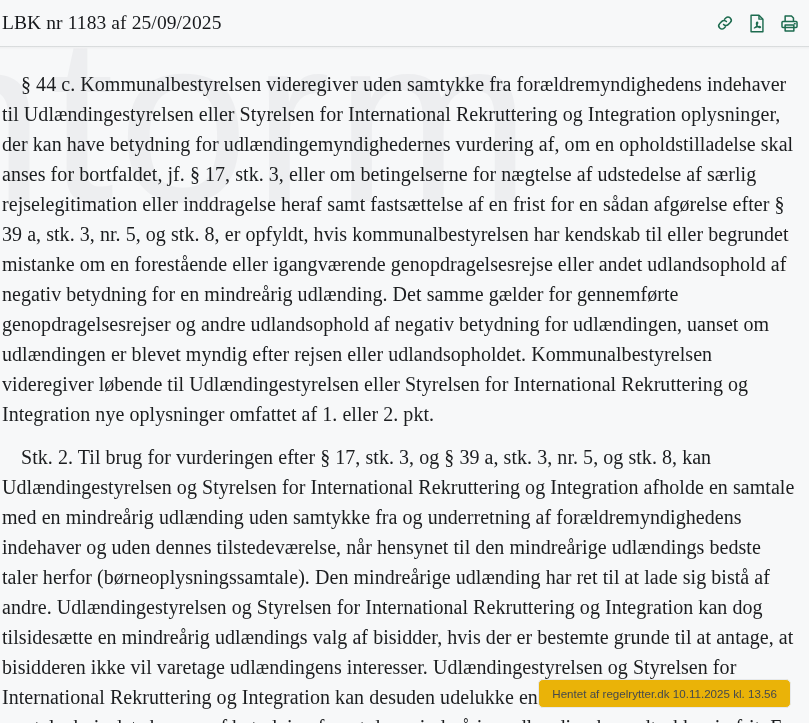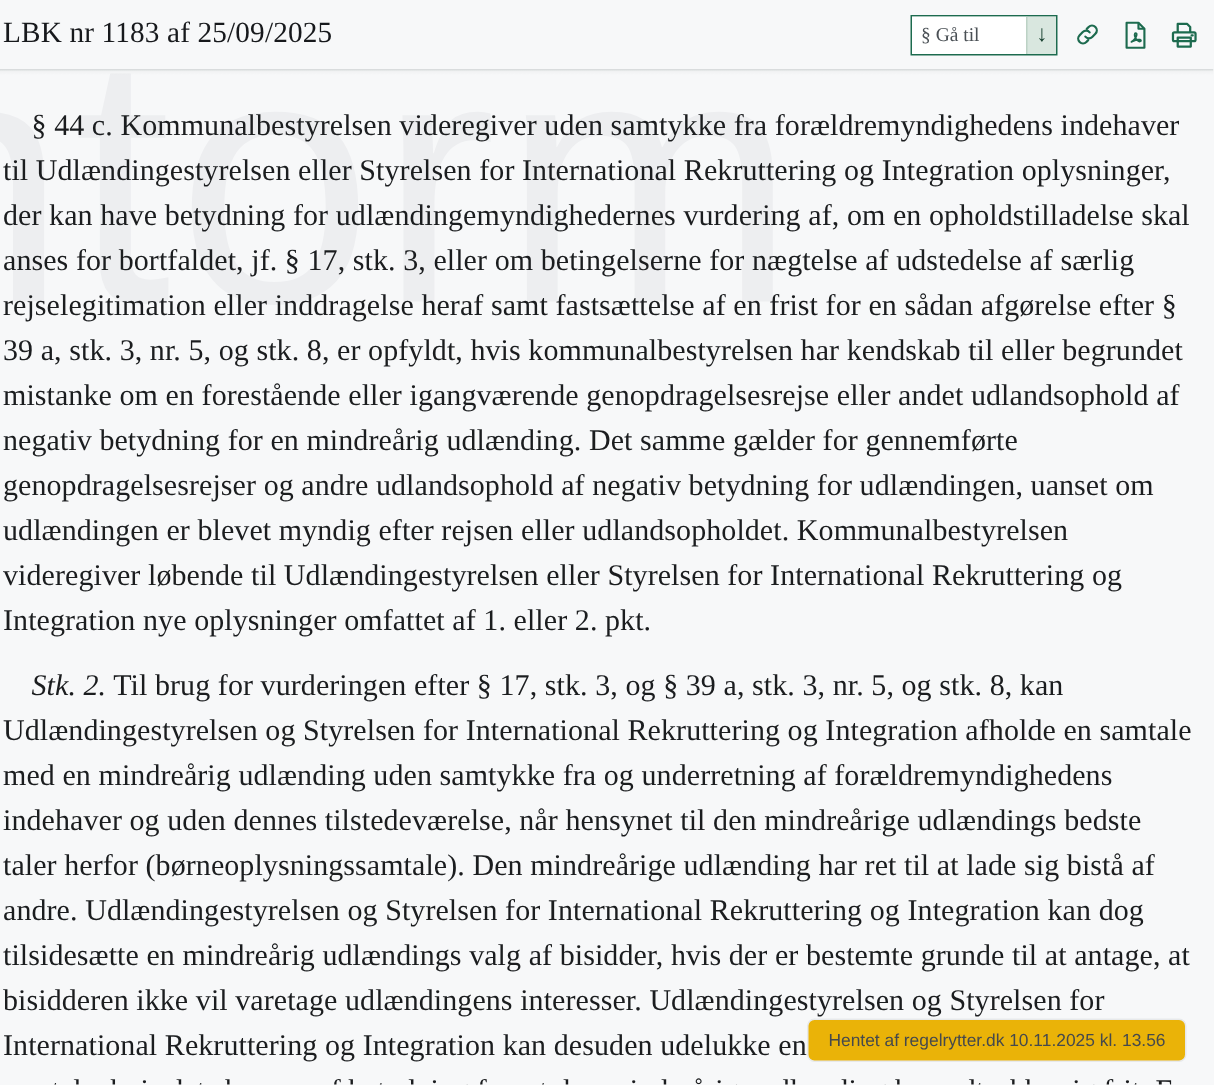--- a/index.html
+++ b/index.html
@@ -150,21 +150,20 @@
     font-family: "Liberation Serif", serif;
     font-size: 20px;
     line-height: 30px;
     color: #1b1d1f;
     margin: 0 0 13px 0;
     text-align: left;
     text-indent: 19px;
     letter-spacing: 0.05px;
   }
   .law-par .stk-label {
-    font-style: italic;
   }
 
   
   #footer-badge {
     position: absolute;
     z-index: 4;
     right: 18px;
     bottom: 15px;
     background: #eab308;
     border: 1px solid #e7e9eb;
@@ -182,24 +181,20 @@
 <div id="watermark">
   <div class="wm-text">ntorm</div>
 </div>
 
 <div id="header">
 
   <div id="doc-title">LBK nr 1183 af 25/09/2025</div>
 
   <div id="header-tools">
 
-    <div class="goto-combo">
-      <input class="goto-input" type="text" placeholder="§ Gå til" style="">
-      <button class="goto-arrow-btn">↓</button>
-    </div>
 
     <button class="icon-btn" title="Link">
       <span>
         <svg width="18" height="18" viewBox="0 0 24 24" fill="none" stroke="#1d6b4f" stroke-width="2" stroke-linecap="round" stroke-linejoin="round">
           <path d="M10.1 13.9a4.2 4.2 0 0 0 6.1.3l2.8-2.8a4.2 4.2 0 0 0-6-6l-1.6 1.6"></path>
           <path d="M13.9 10.1a4.2 4.2 0 0 0-6.1-.3L5 12.6a4.2 4.2 0 0 0 6 6l1.6-1.6"></path>
         </svg>
       </span>
     </button>
 

